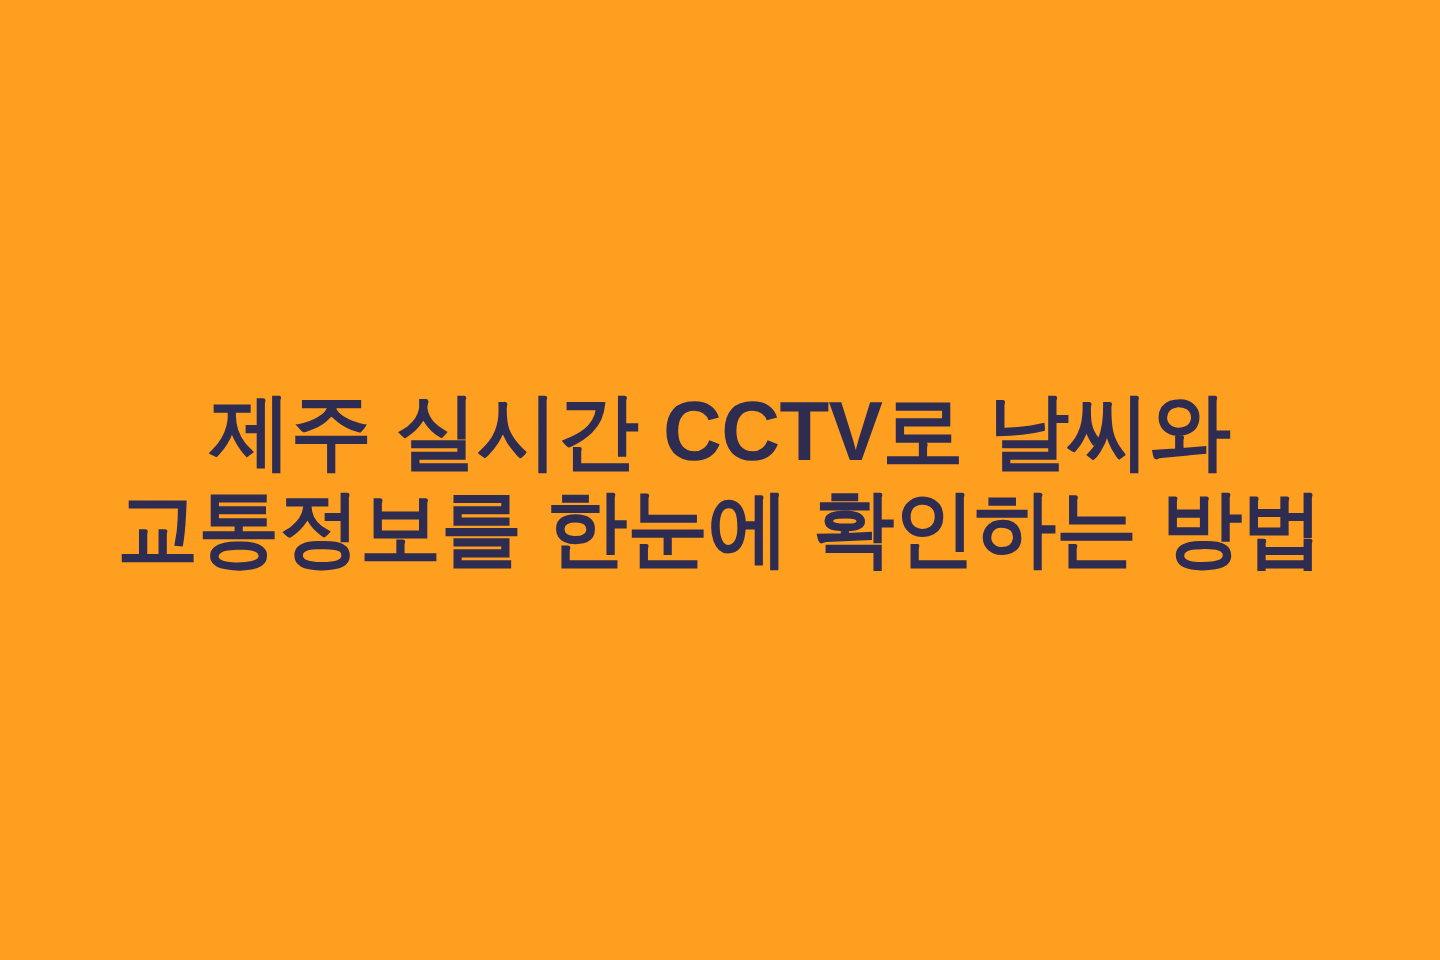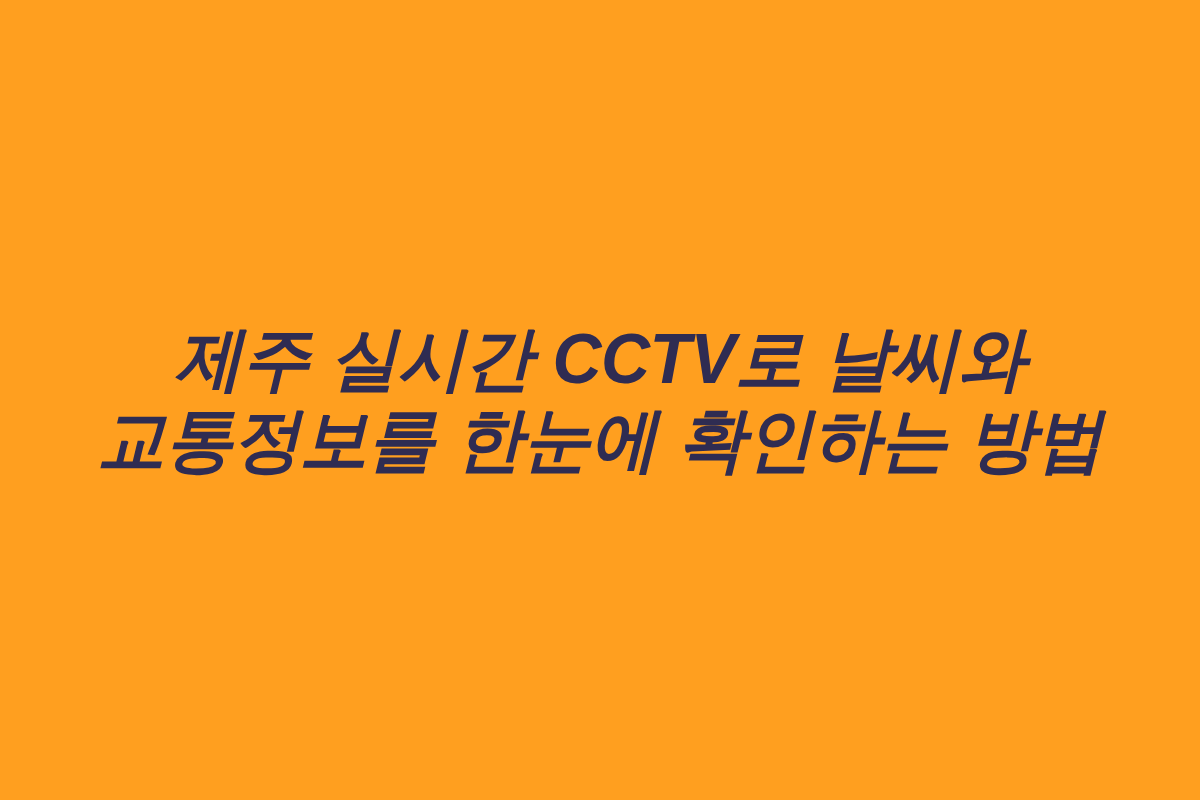--- a/index.html
+++ b/index.html
@@ -17,21 +17,20 @@
 
   .banner {
     position: relative;
     width: 1200px;
     height: 800px;
     box-sizing: border-box;
     background-color: #ff9f1f;
     display: flex;
     align-items: center;
     justify-content: center;
-    font-style: italic;
   }
 
   .headline {
     width: 1160px;
     margin: 0;
     padding: 0;
     text-align: center;
     color: #2f2c52;
     font-family: "Liberation Sans", "DejaVu Sans", sans-serif;
     font-weight: 700;

